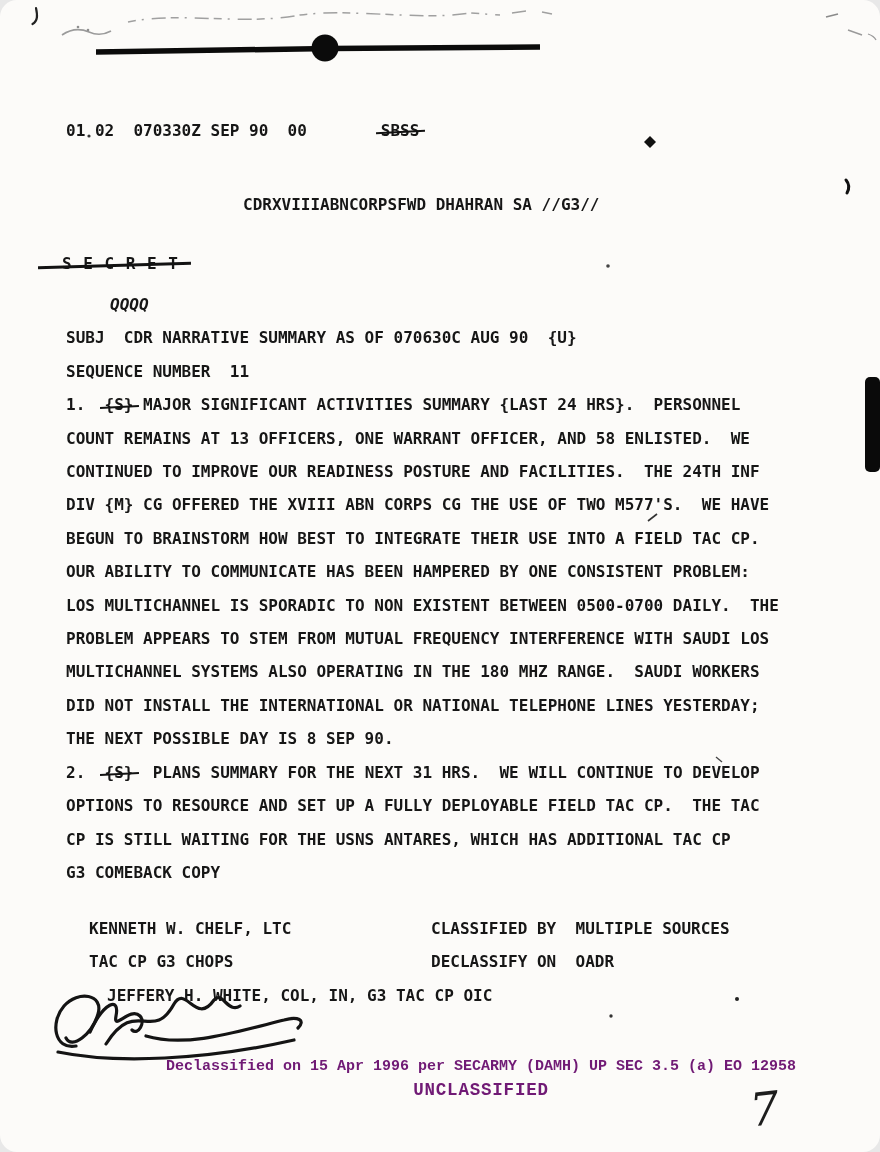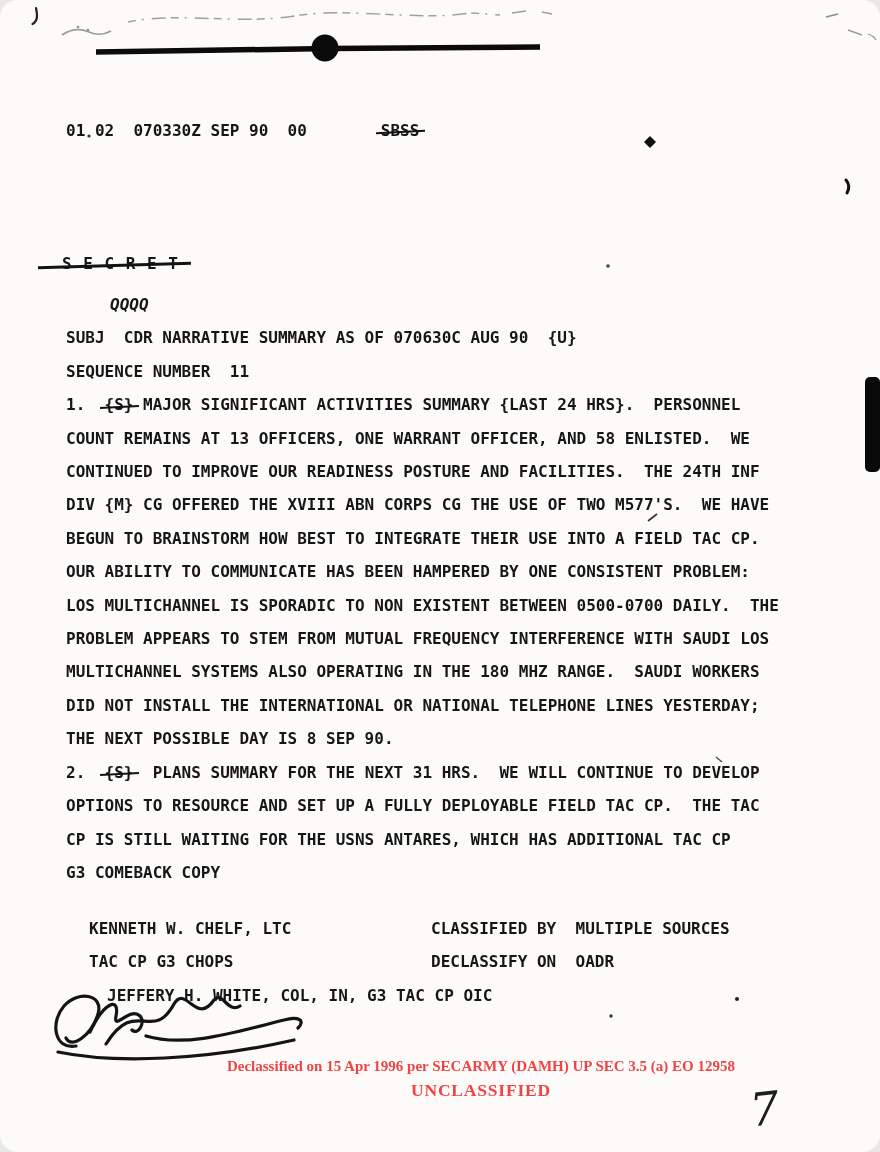--- a/index.html
+++ b/index.html
@@ -11,23 +11,23 @@
     color:#161616;
     border-radius:17px;
   }
   .mono{
     font-family:"DejaVu Sans Mono","Liberation Mono",monospace;
     font-weight:700;
     font-size:16px;
     color:#161616;
   }
   .serif{
-    font-family:Liberation Serif, serif;
+    font-family:Liberation Mono, monospace;
     font-weight:700;
-    color:#ef4444;
+    color:#701a75;
   }
   .pre{white-space:pre-wrap;}
   
   .header-row{position:absolute;left:66px;top:121px;line-height:20px;}
   .code{margin-left:74px;}
   
   .struck{position:relative;display:inline-block;}
   .struck::after{
     content:"";position:absolute;left:-5px;right:-5px;top:52%;height:0;
     border-top:2.5px solid #121212;transform:rotate(-3deg);
@@ -94,20 +94,21 @@
 
     <path d="M716,757 l6,5" stroke="#444" stroke-width="1.3" fill="none"></path>
 
     <circle cx="737" cy="999" r="2" fill="#222"></circle>
     <circle cx="611" cy="1016" r="1.7" fill="#333"></circle>
   </svg>
 
   <div class="header-row mono pre"><span>01 02  070330Z SEP 90  00</span><span class="struck code">SBSS</span></div>
 
   <div class="addresses mono">
+    <div class="pre">CDRXVIIIABNCORPSFWD DHAHRAN SA //G3//</div>
   </div>
 
   <div class="secret-line mono"><span class="struck secret-span">S E C R E T</span></div>
 
   <div class="body-flow mono">
     <div class="prosign pre">QQQQ</div>
     <div class="pre">SUBJ  CDR NARRATIVE SUMMARY AS OF 070630C AUG 90  {U}</div>
     <div class="pre">SEQUENCE NUMBER  11</div>
     <div class="pre"><span>1.  </span><span class="struck">{S}</span><span> MAJOR SIGNIFICANT ACTIVITIES SUMMARY {LAST 24 HRS}.  PERSONNEL
 COUNT REMAINS AT 13 OFFICERS, ONE WARRANT OFFICER, AND 58 ENLISTED.  WE

